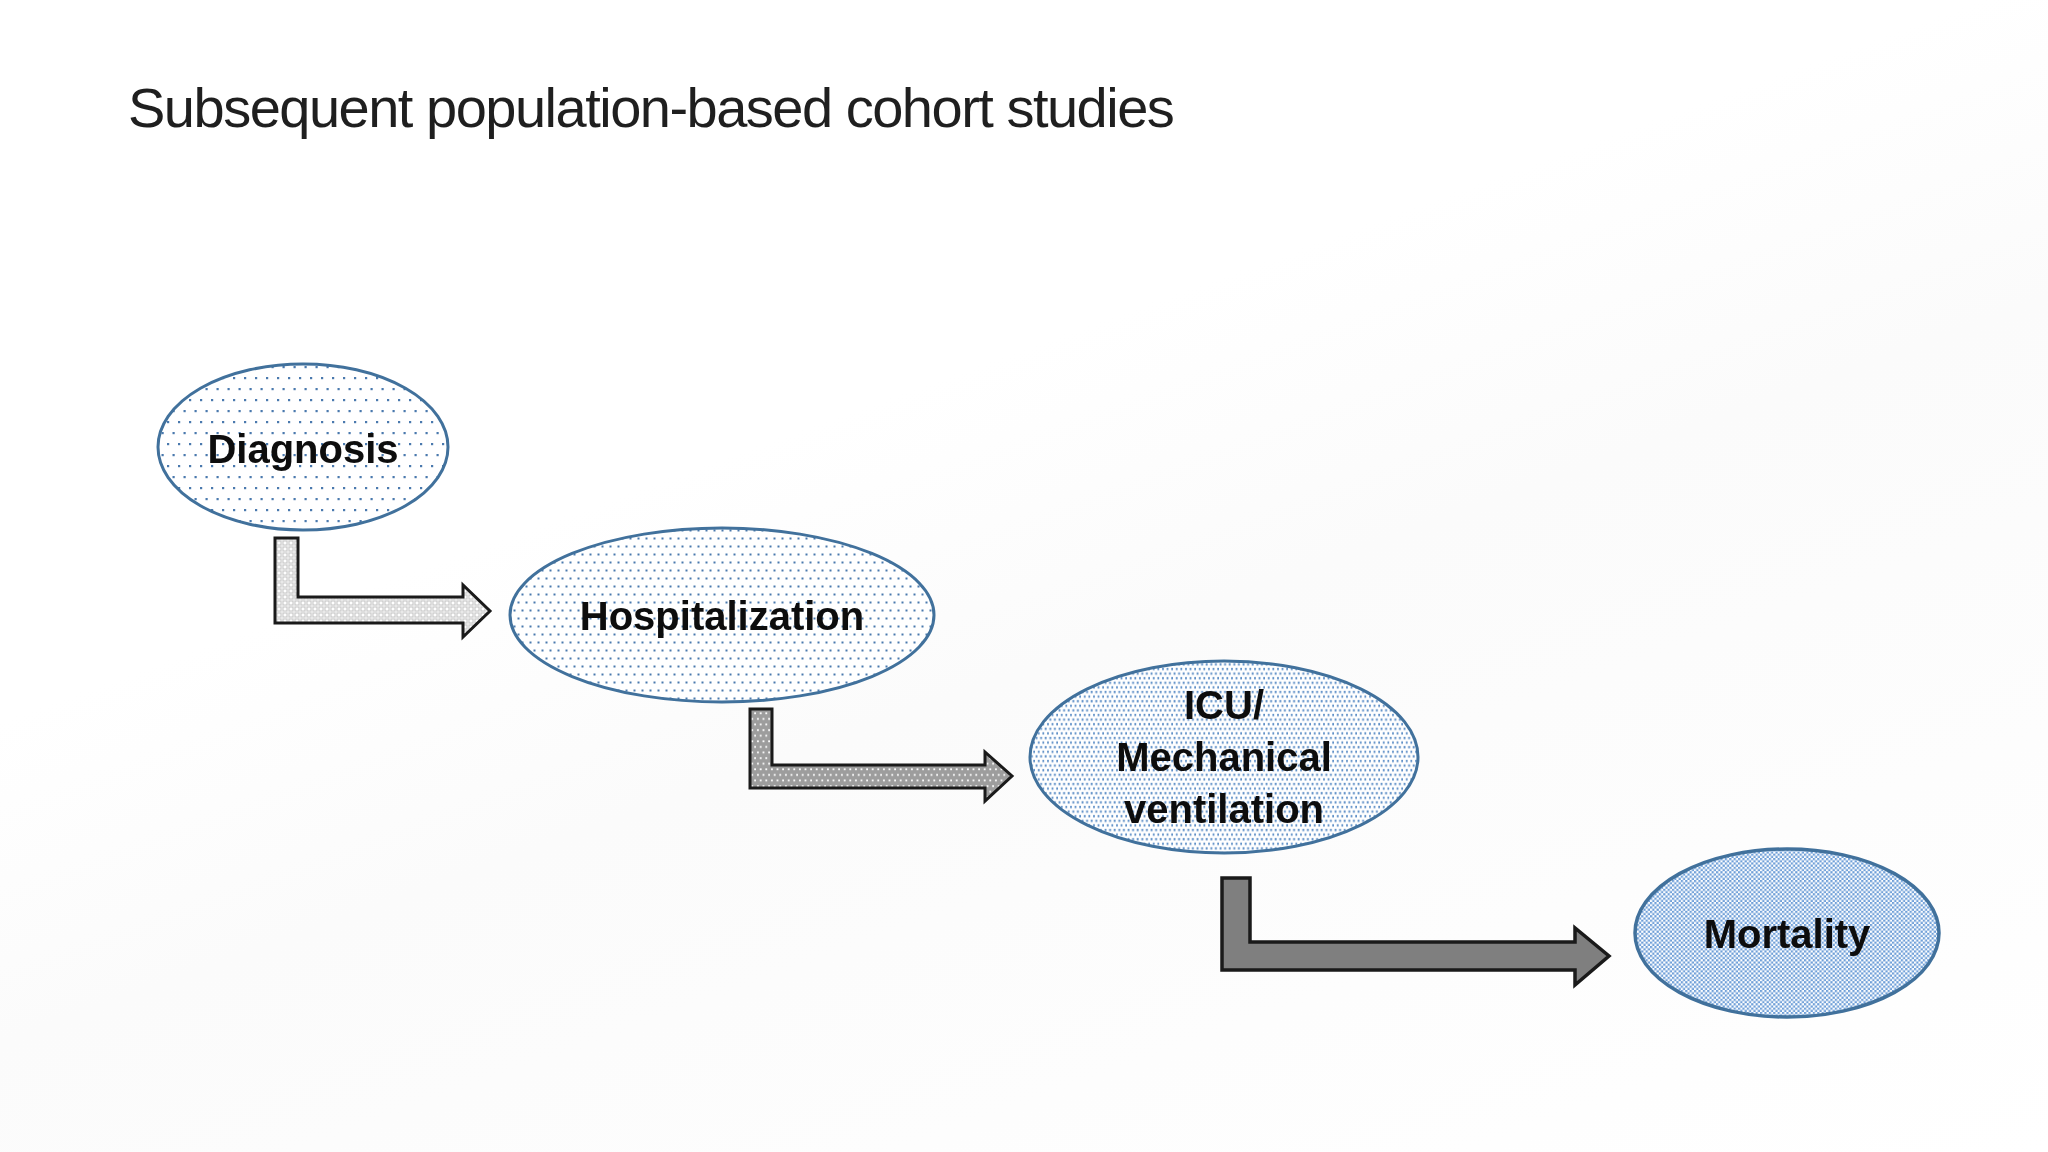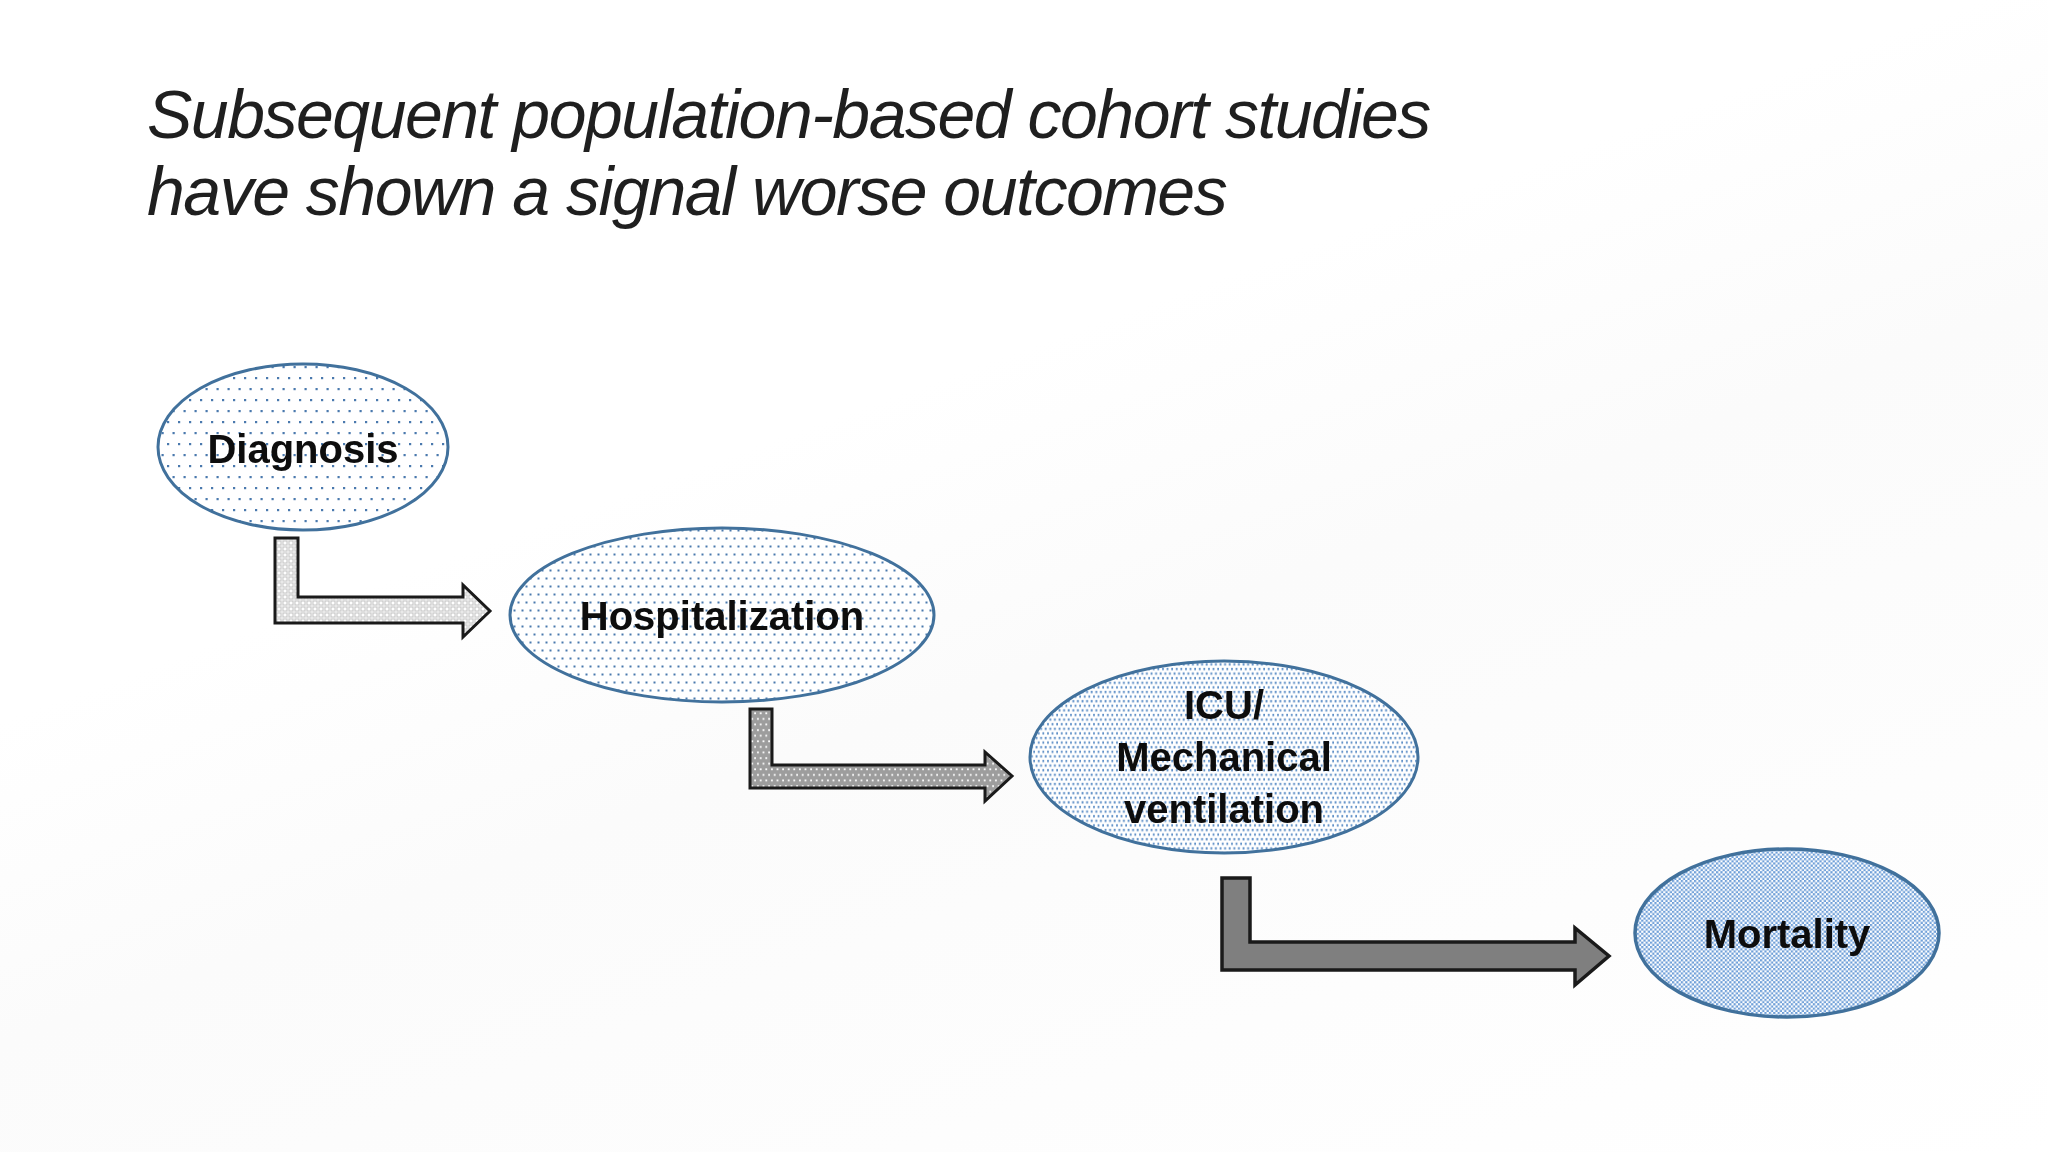--- a/index.html
+++ b/index.html
@@ -6,29 +6,28 @@
   .slide {
     position: relative;
     width: 2048px;
     height: 1152px;
     overflow: hidden;
     background: linear-gradient(160deg, #ffffff 0%, #ffffff 38%, #fbfbfb 55%, #fdfdfd 78%, #ffffff 100%);
     font-family: "Liberation Sans", sans-serif;
   }
   .slide-title {
     position: absolute;
-    left: 147px;
+    left: 128px;
     top: 76px;
-    font-size: 68px;
+    font-size: 56px;
     line-height: 1.13;
     font-weight: 300;
     letter-spacing: -1.5px;
     color: #1f1f1f;
     white-space: nowrap;
-    font-style: italic;
   }
   .diagram-svg {
     position: absolute;
     left: 0;
     top: 0;
     width: 2048px;
     height: 1152px;
   }
   .node-label {
     font-family: "Liberation Sans", sans-serif;
@@ -38,21 +37,20 @@
     text-anchor: middle;
   }
 </style>
 </head>
 <body>
 
 <div class="slide">
 
   <div class="slide-title">
     <div>Subsequent population-based cohort studies</div>
-    <div>have shown a signal worse outcomes</div>
   </div>
 
   <svg class="diagram-svg" viewBox="0 0 2048 1152" xmlns="http://www.w3.org/2000/svg">
     <defs>
 
       <pattern id="dotSparse" width="11" height="22" patternUnits="userSpaceOnUse">
         <rect width="11" height="22" fill="#ffffff"></rect>
         <rect x="2" y="3" width="2.2" height="2.2" fill="#4a79ae"></rect>
         <rect x="7.5" y="14" width="2.2" height="2.2" fill="#4a79ae"></rect>
       </pattern>

